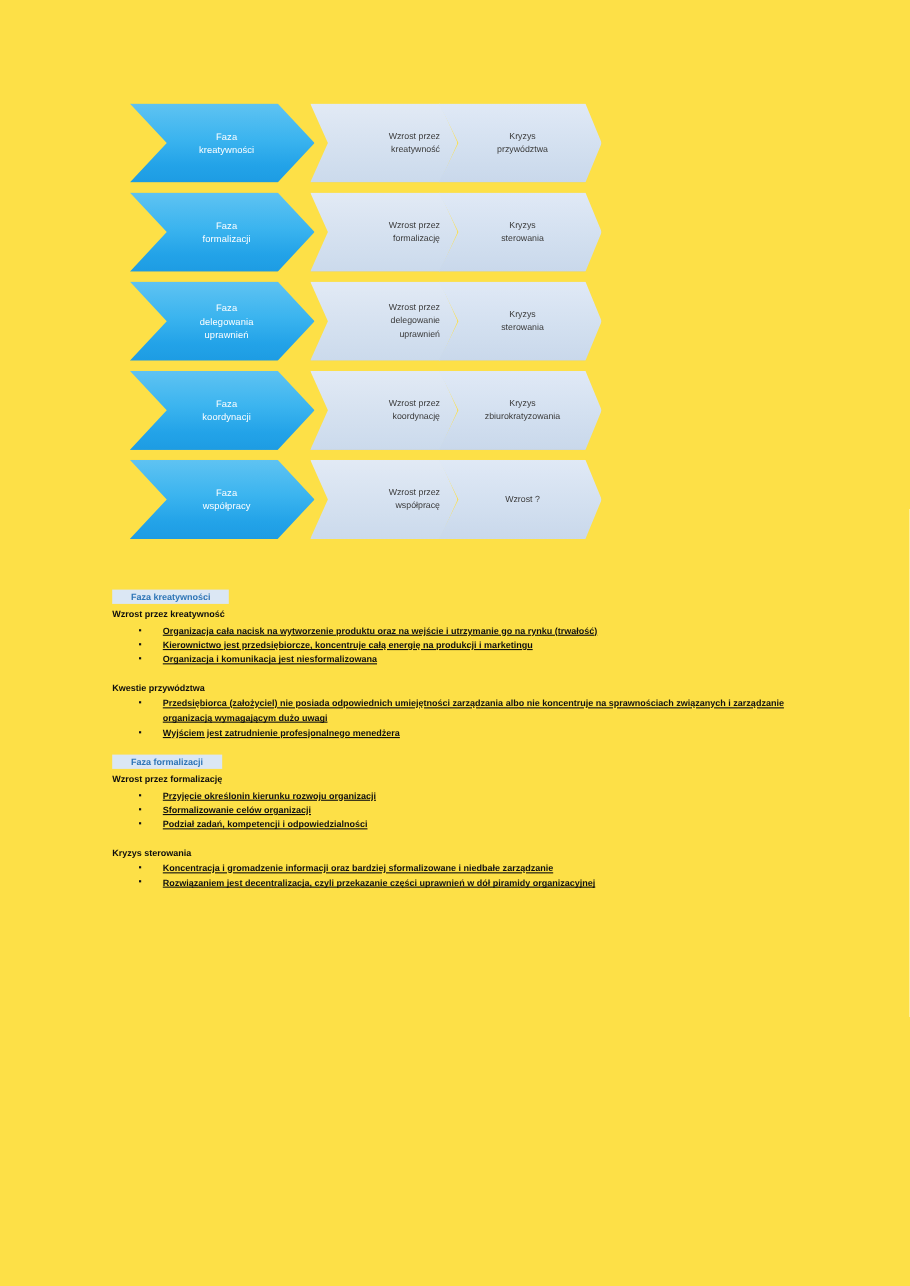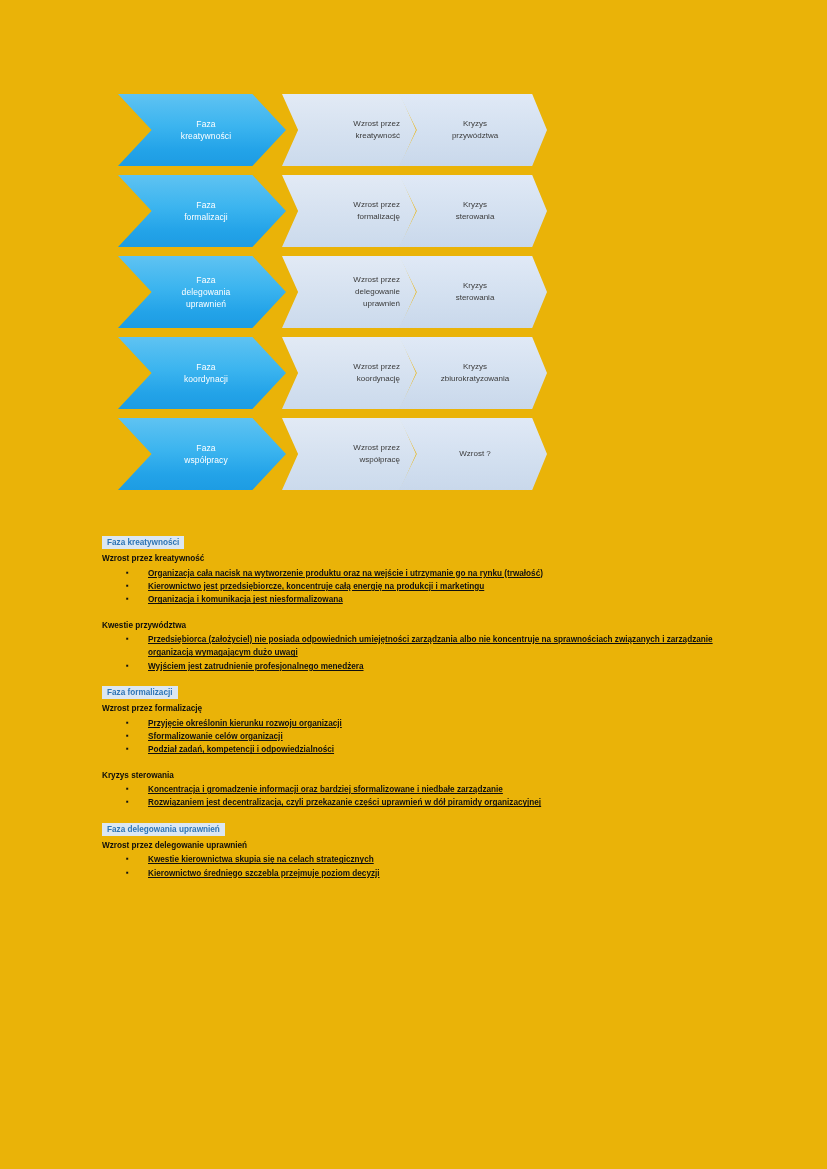--- a/index.html
+++ b/index.html
@@ -15,21 +15,21 @@
     overflow: hidden;
     font-family: "Liberation Sans", sans-serif;
     color: #1a1a1a;
     -webkit-font-smoothing: antialiased;
   }
 
   
   .page {
     position: absolute;
     inset: 0;
-    background: #eab308;
+    background: #fde047;
     padding: 0;
   }
 
   
   .diagram {
     position: absolute;
     left: 118px;
     top: 94px;
     width: 450px;
   }
@@ -110,21 +110,21 @@
   }
 
   .sec { margin-bottom: 13px; }
 
   .sec-head {
     display: inline-block;
     color: #2e75b6;
     background: #dbe7f4;
     font-weight: 700;
     font-size: 8.2px;
-    padding: 0 5px;
+    padding: 0 17px;
     margin-bottom: 2px;
   }
   .sub-head {
     font-weight: 700;
     font-size: 8.2px;
     color: #0d0d0d;
     margin: 1px 0 1px 0;
   }
   ul.blist {
     list-style: none;
@@ -247,23 +247,15 @@
         <li>Podział zadań, kompetencji i odpowiedzialności</li>
       </ul>
       <div class="gap"></div>
       <div class="sub-head">Kryzys sterowania</div>
       <ul class="blist">
         <li>Koncentracja i gromadzenie informacji oraz bardziej sformalizowane i niedbałe zarządzanie</li>
         <li>Rozwiązaniem jest decentralizacja, czyli przekazanie części uprawnień w dół piramidy organizacyjnej</li>
       </ul>
     </div>
 
-    <div class="sec">
-      <div class="sec-head">Faza delegowania uprawnień</div>
-      <div class="sub-head">Wzrost przez delegowanie uprawnień</div>
-      <ul class="blist">
-        <li>Kwestie kierownictwa skupia się na celach strategicznych</li>
-        <li>Kierownictwo średniego szczebla przejmuje poziom decyzji</li>
-      </ul>
-    </div>
 
   </div>
 </div>
 
 </body></html>

